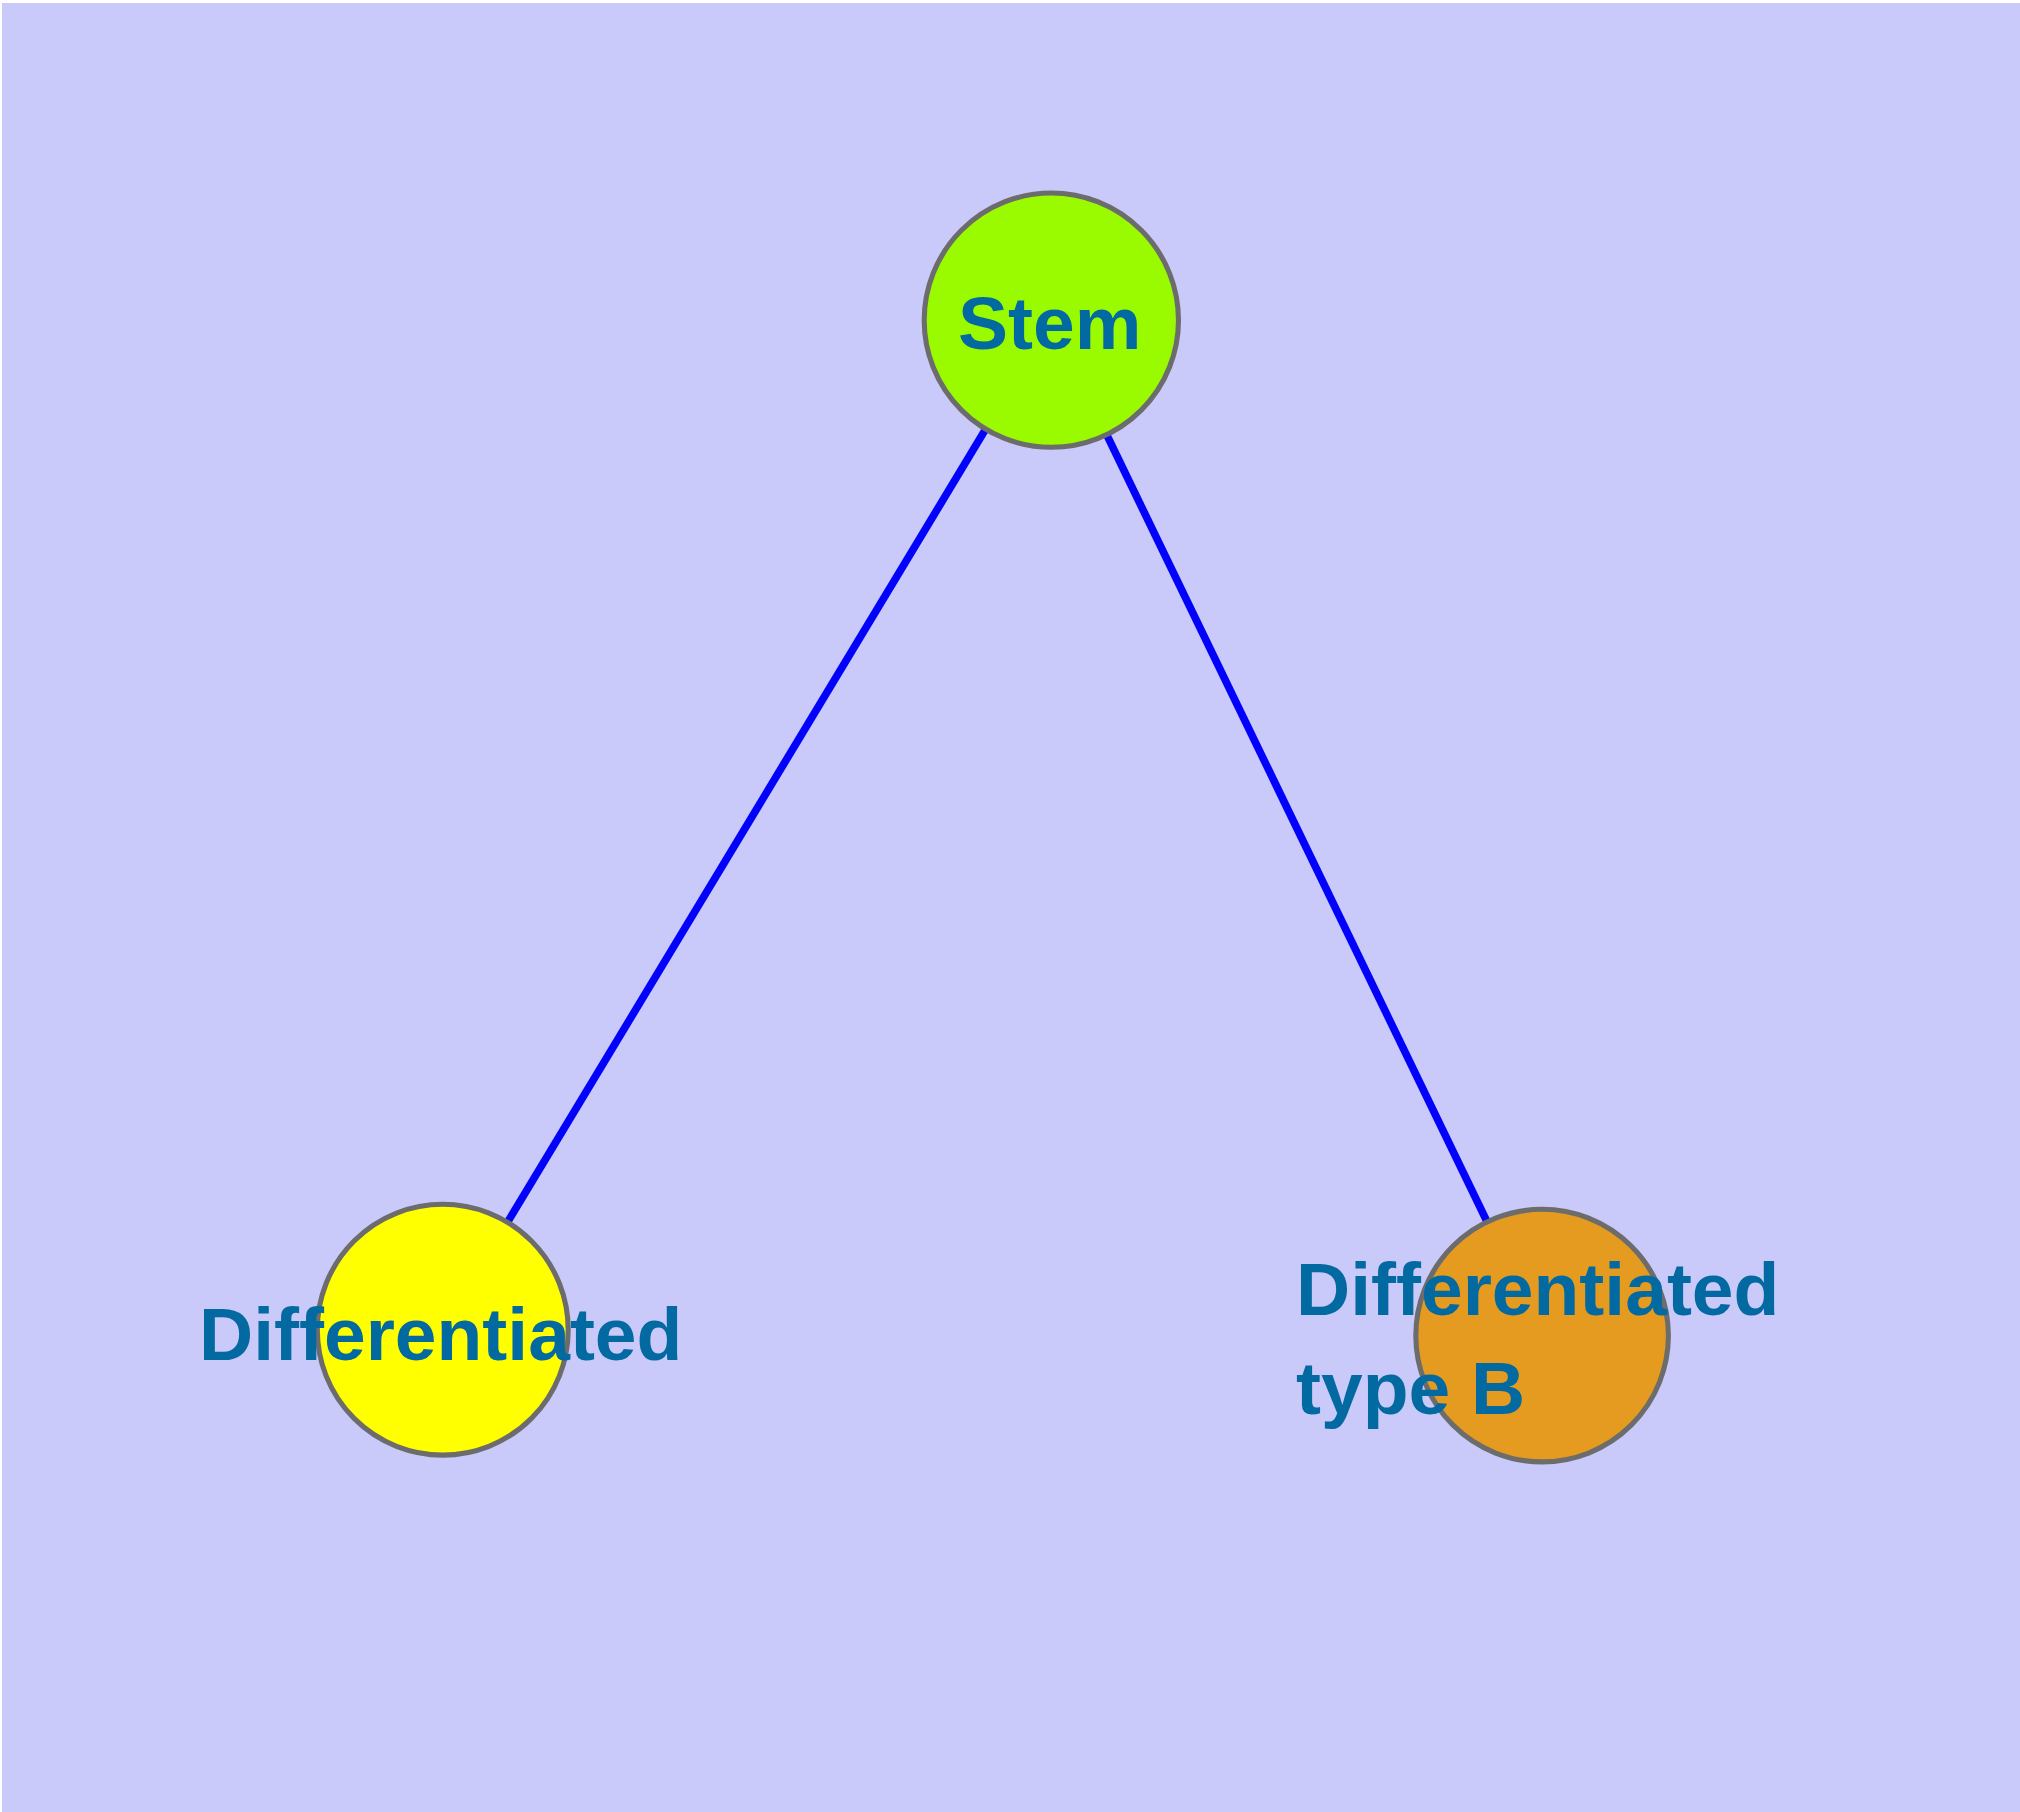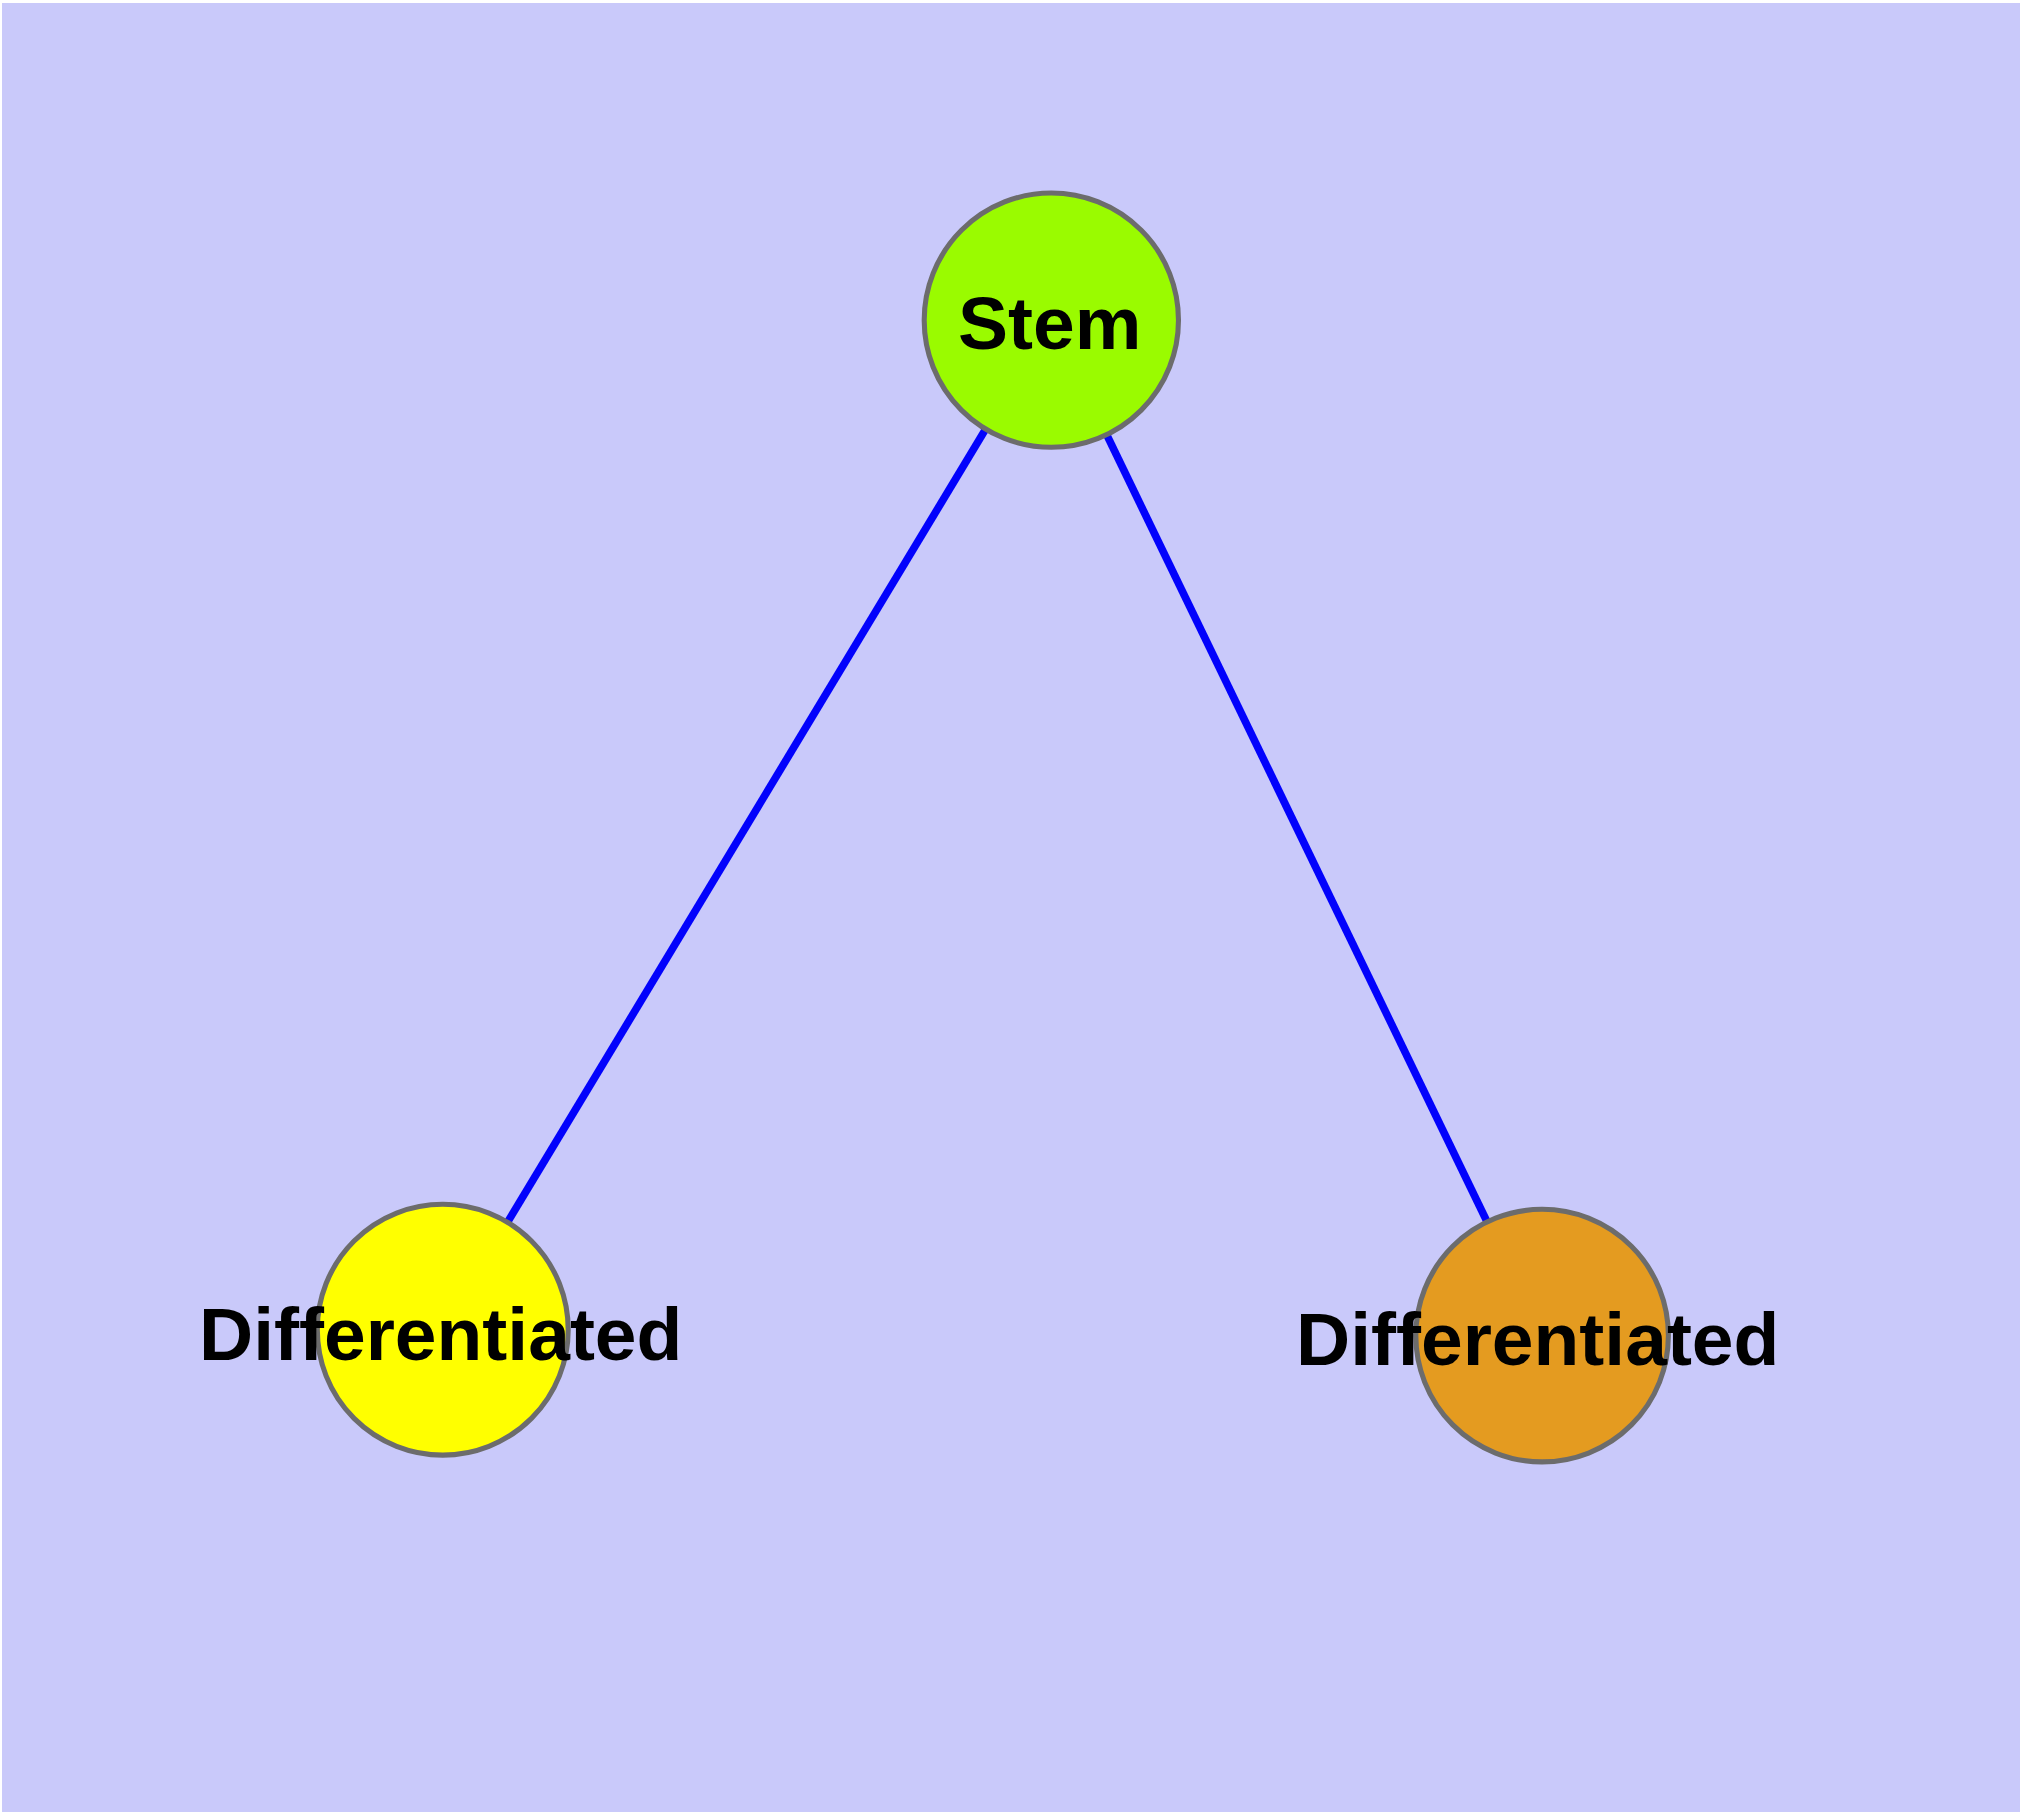--- a/index.html
+++ b/index.html
@@ -22,21 +22,21 @@
   .graph-svg {
     position: absolute;
     left: 0;
     top: 0;
     width: 100%;
     height: 100%;
   }
   .node-label {
     position: absolute;
     transform: translate(-50%, -50%);
-    color: #000000;
+    color: #0369a1;
     font-weight: bold;
     font-size: 75px;
     line-height: 99px;
     white-space: nowrap;
     letter-spacing: 0px;
   }
   .node-label .line { display: block; }
   .label-stem   { left: 1048px; top: 320px;  }
   .label-type-a { left: 439px;  top: 1331px; }
   .label-type-b { left: 1536px; top: 1336px; }
@@ -59,16 +59,17 @@
   <div class="node-label label-stem">
     <span class="line">Stem</span>
   </div>
 
   <div class="node-label label-type-a">
     <span class="line">Differentiated</span>
   </div>
 
   <div class="node-label label-type-b">
     <span class="line">Differentiated</span>
+    <span class="line">type B</span>
   </div>
 
 </div>
 
 
 </body></html>

